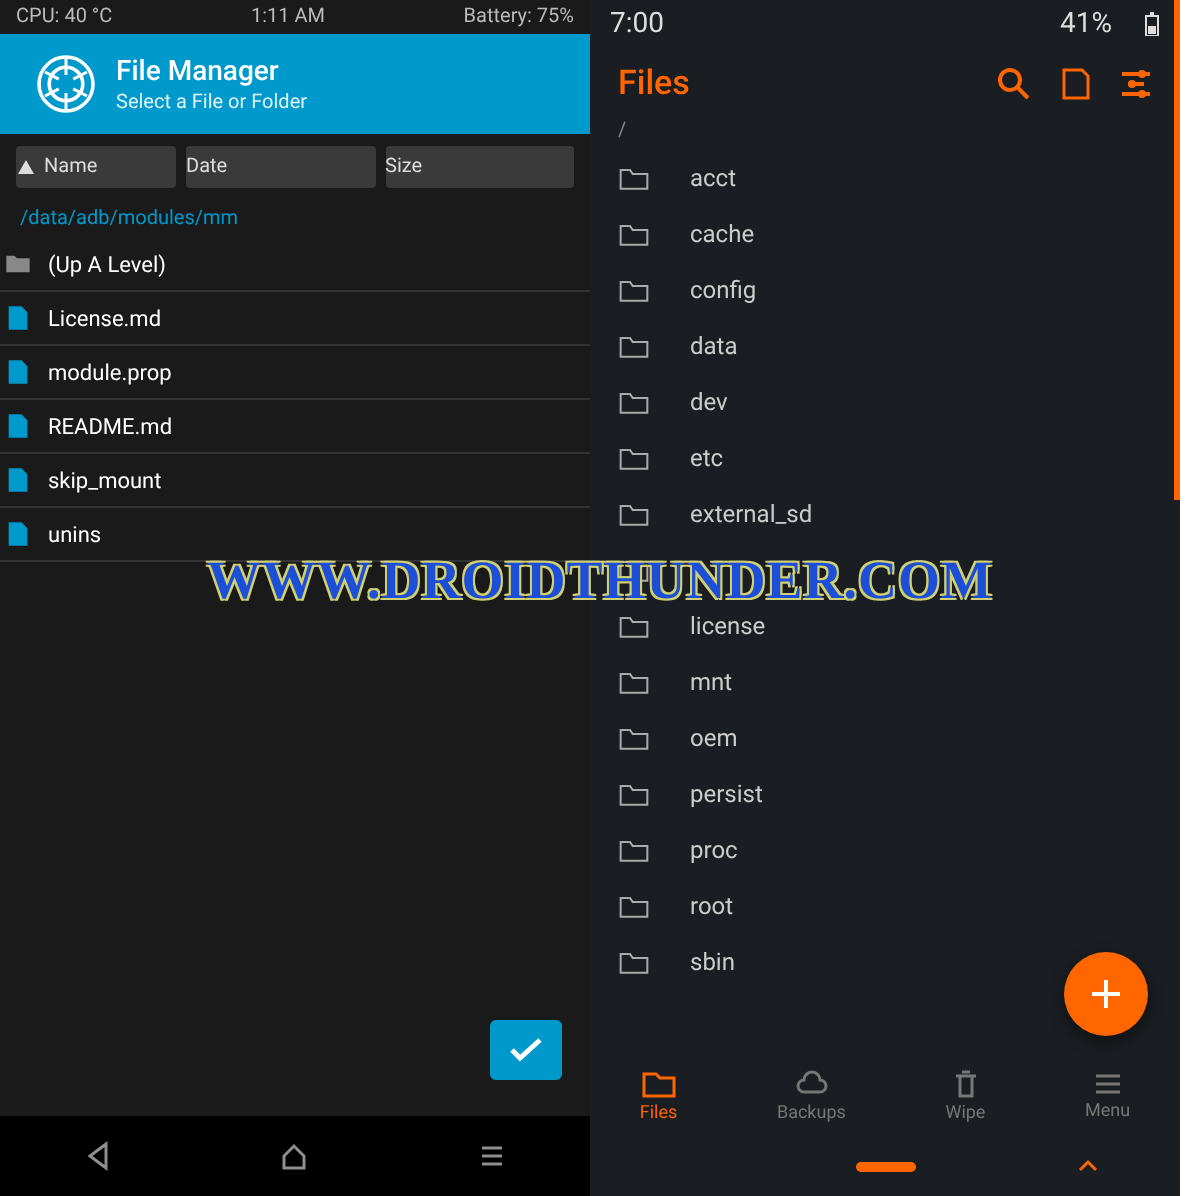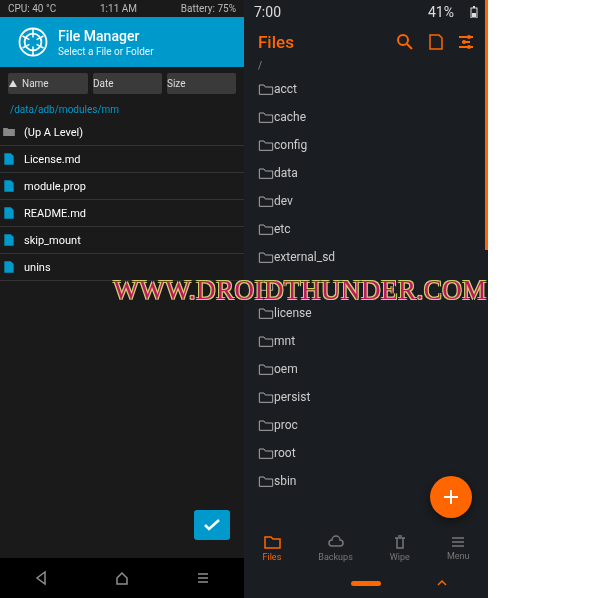--- a/index.html
+++ b/index.html
@@ -1,17 +1,17 @@
 <!DOCTYPE html>
 <html><head>
 <meta charset="utf-8">
 <style>
 *{margin:0;padding:0;box-sizing:border-box;font-family:Roboto,Arial,sans-serif}
 body{width:600px;height:598px;background:#fff;position:relative;overflow:hidden}
-.container{display:flex;width:488px;height:598px}
+.container{display:flex;width:590px;height:598px}
 .phone{width:300px;height:598px;background:#000;position:relative;overflow:hidden}
 .phone.left{background:#1a1a1a}
 .phone.right{background:#1a1d21}
 
 
 .twrp-status{background:#1a1a1a;color:#bbb;font-size:10px;padding:3px 8px;display:flex;justify-content:space-between}
 .twrp-header{background:#0099cc;padding:10px 18px;display:flex;align-items:center;gap:10px}
 .twrp-logo{width:30px;height:30px;flex-shrink:0}
 .twrp-title{color:#fff;font-size:14px;font-weight:500}
 .twrp-sub{color:#e0f4fb;font-size:10px;margin-top:2px}
@@ -25,32 +25,32 @@
 .twrp-fab{position:absolute;bottom:58px;right:14px;width:36px;height:30px;background:#0099cc;border-radius:3px;display:flex;align-items:center;justify-content:center}
 .twrp-nav{position:absolute;bottom:0;left:0;right:0;background:#000;display:flex;justify-content:space-around;align-items:center;height:40px}
 .twrp-nav svg{opacity:0.7}
 
 
 .fx-status{color:#ddd;font-size:14px;padding:4px 10px;display:flex;justify-content:space-between;align-items:flex-end}
 .fx-header{display:flex;align-items:center;padding:8px 14px;gap:14px}
 .fx-title{color:#ff6600;font-size:17px;font-weight:500;flex:1}
 .fx-path{color:#888;font-size:10px;padding:0 14px 4px}
 .fx-list{overflow:hidden}
-.fx-row{display:flex;align-items:center;gap:0;padding:7px 14px;color:#ccc;font-size:12px}
+.fx-row{display:flex;align-items:center;gap:20px;padding:7px 14px;color:#ccc;font-size:12px}
 .foldericon{width:16px;height:14px;flex-shrink:0}
 .fx-fab{position:absolute;bottom:80px;right:16px;width:42px;height:42px;background:#ff6600;border-radius:50%;display:flex;align-items:center;justify-content:center;box-shadow:0 3px 8px rgba(0,0,0,0.4)}
 .fx-tabs{position:absolute;bottom:30px;left:0;right:0;display:flex;justify-content:space-around;align-items:center;padding:6px 0;background:#1a1d21}
 .fx-tab{display:flex;flex-direction:column;align-items:center;gap:2px;color:#777;font-size:9px}
 .fx-tab.active{color:#ff6600}
 .fx-nav{position:absolute;bottom:0;left:0;right:0;height:30px;display:flex;justify-content:center;align-items:center;gap:60px;background:#1a1d21}
 .orange-bar{position:absolute;top:0;right:0;width:3px;height:250px;background:#ff6600}
 .fx-pill{width:30px;height:5px;background:#ff6600;border-radius:3px}
 
 
-.watermark{position:absolute;top:275px;left:0;right:0;text-align:center;font-family:Georgia,serif;font-weight:normal;font-size:27px;color:#be185d;text-shadow:1px 1px 0 #d0d070,-1px -1px 0 #d0d070,1px -1px 0 #d0d070,-1px 1px 0 #d0d070;letter-spacing:0.5px;z-index:100;pointer-events:none}
+.watermark{position:absolute;top:275px;left:0;right:0;text-align:center;font-family:Georgia,serif;font-weight:bold;font-size:27px;color:#1d4ed8;text-shadow:1px 1px 0 #d0d070,-1px -1px 0 #d0d070,1px -1px 0 #d0d070,-1px 1px 0 #d0d070;letter-spacing:0.5px;z-index:100;pointer-events:none}
 </style>
 </head>
 <body>
 
 <div class="container">
 
 <div class="phone left">
   <div class="twrp-status">
     <span>CPU: 40 °C</span>
     <span>1:11 AM</span>

